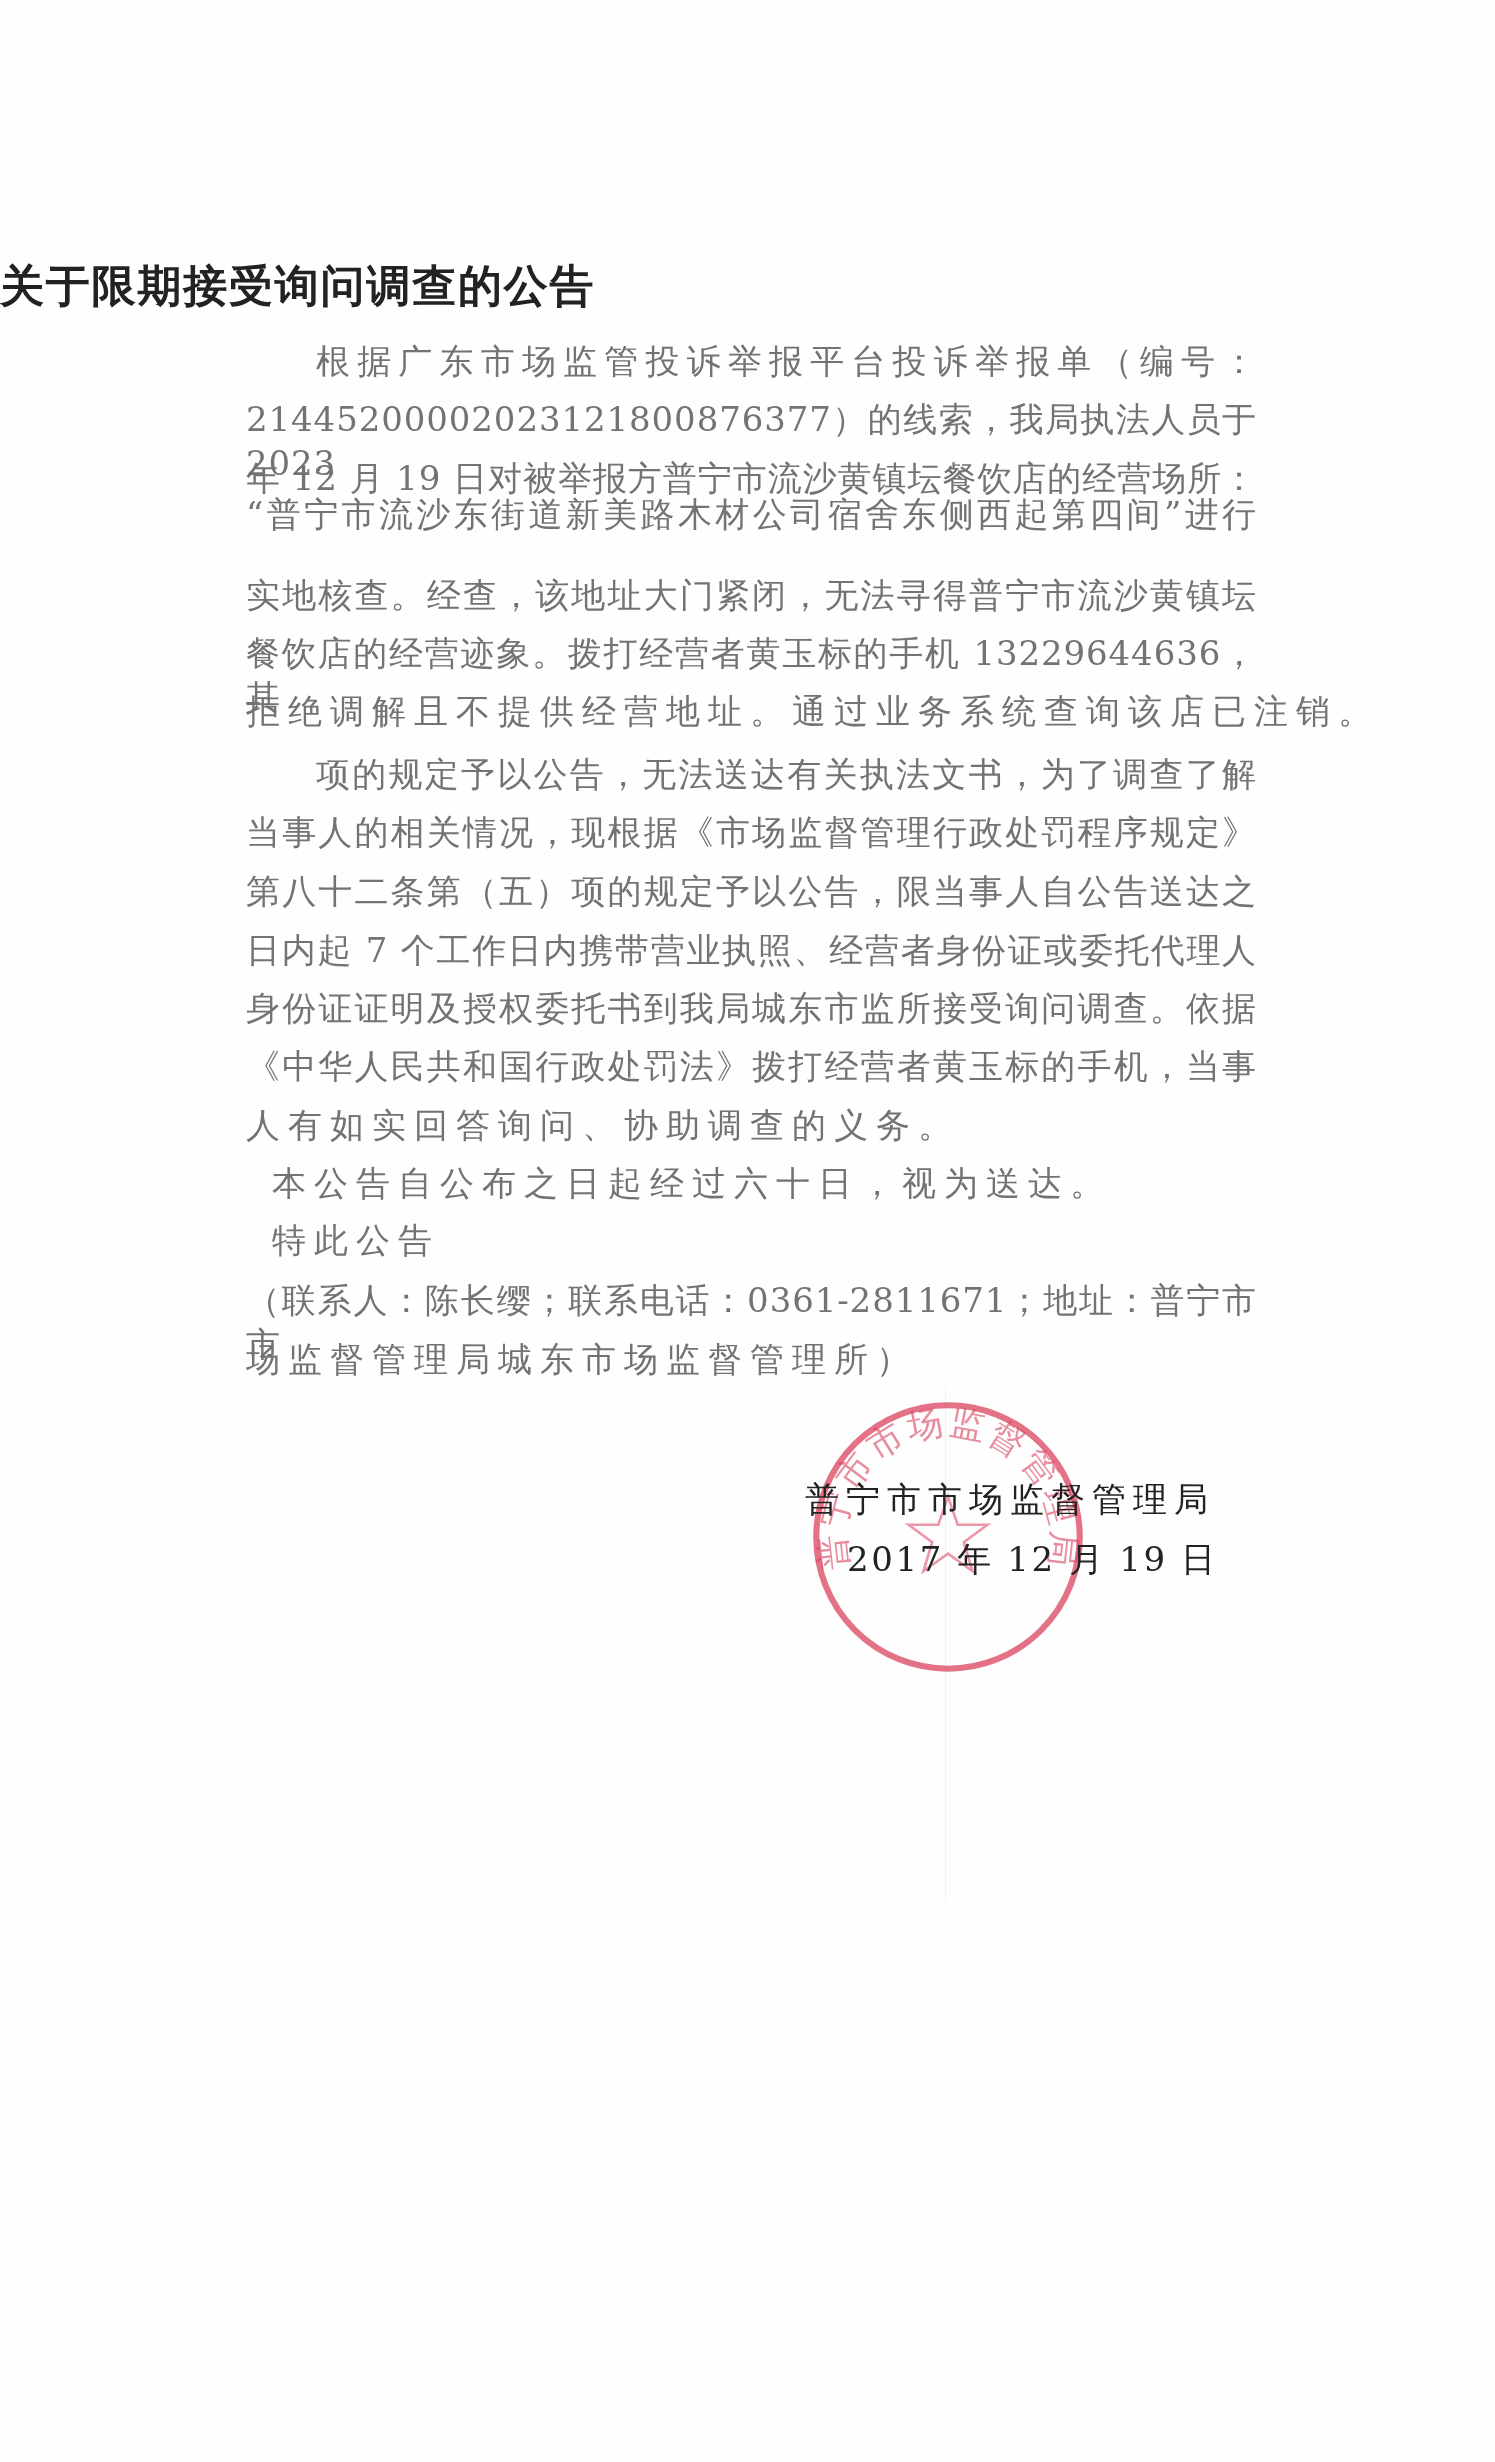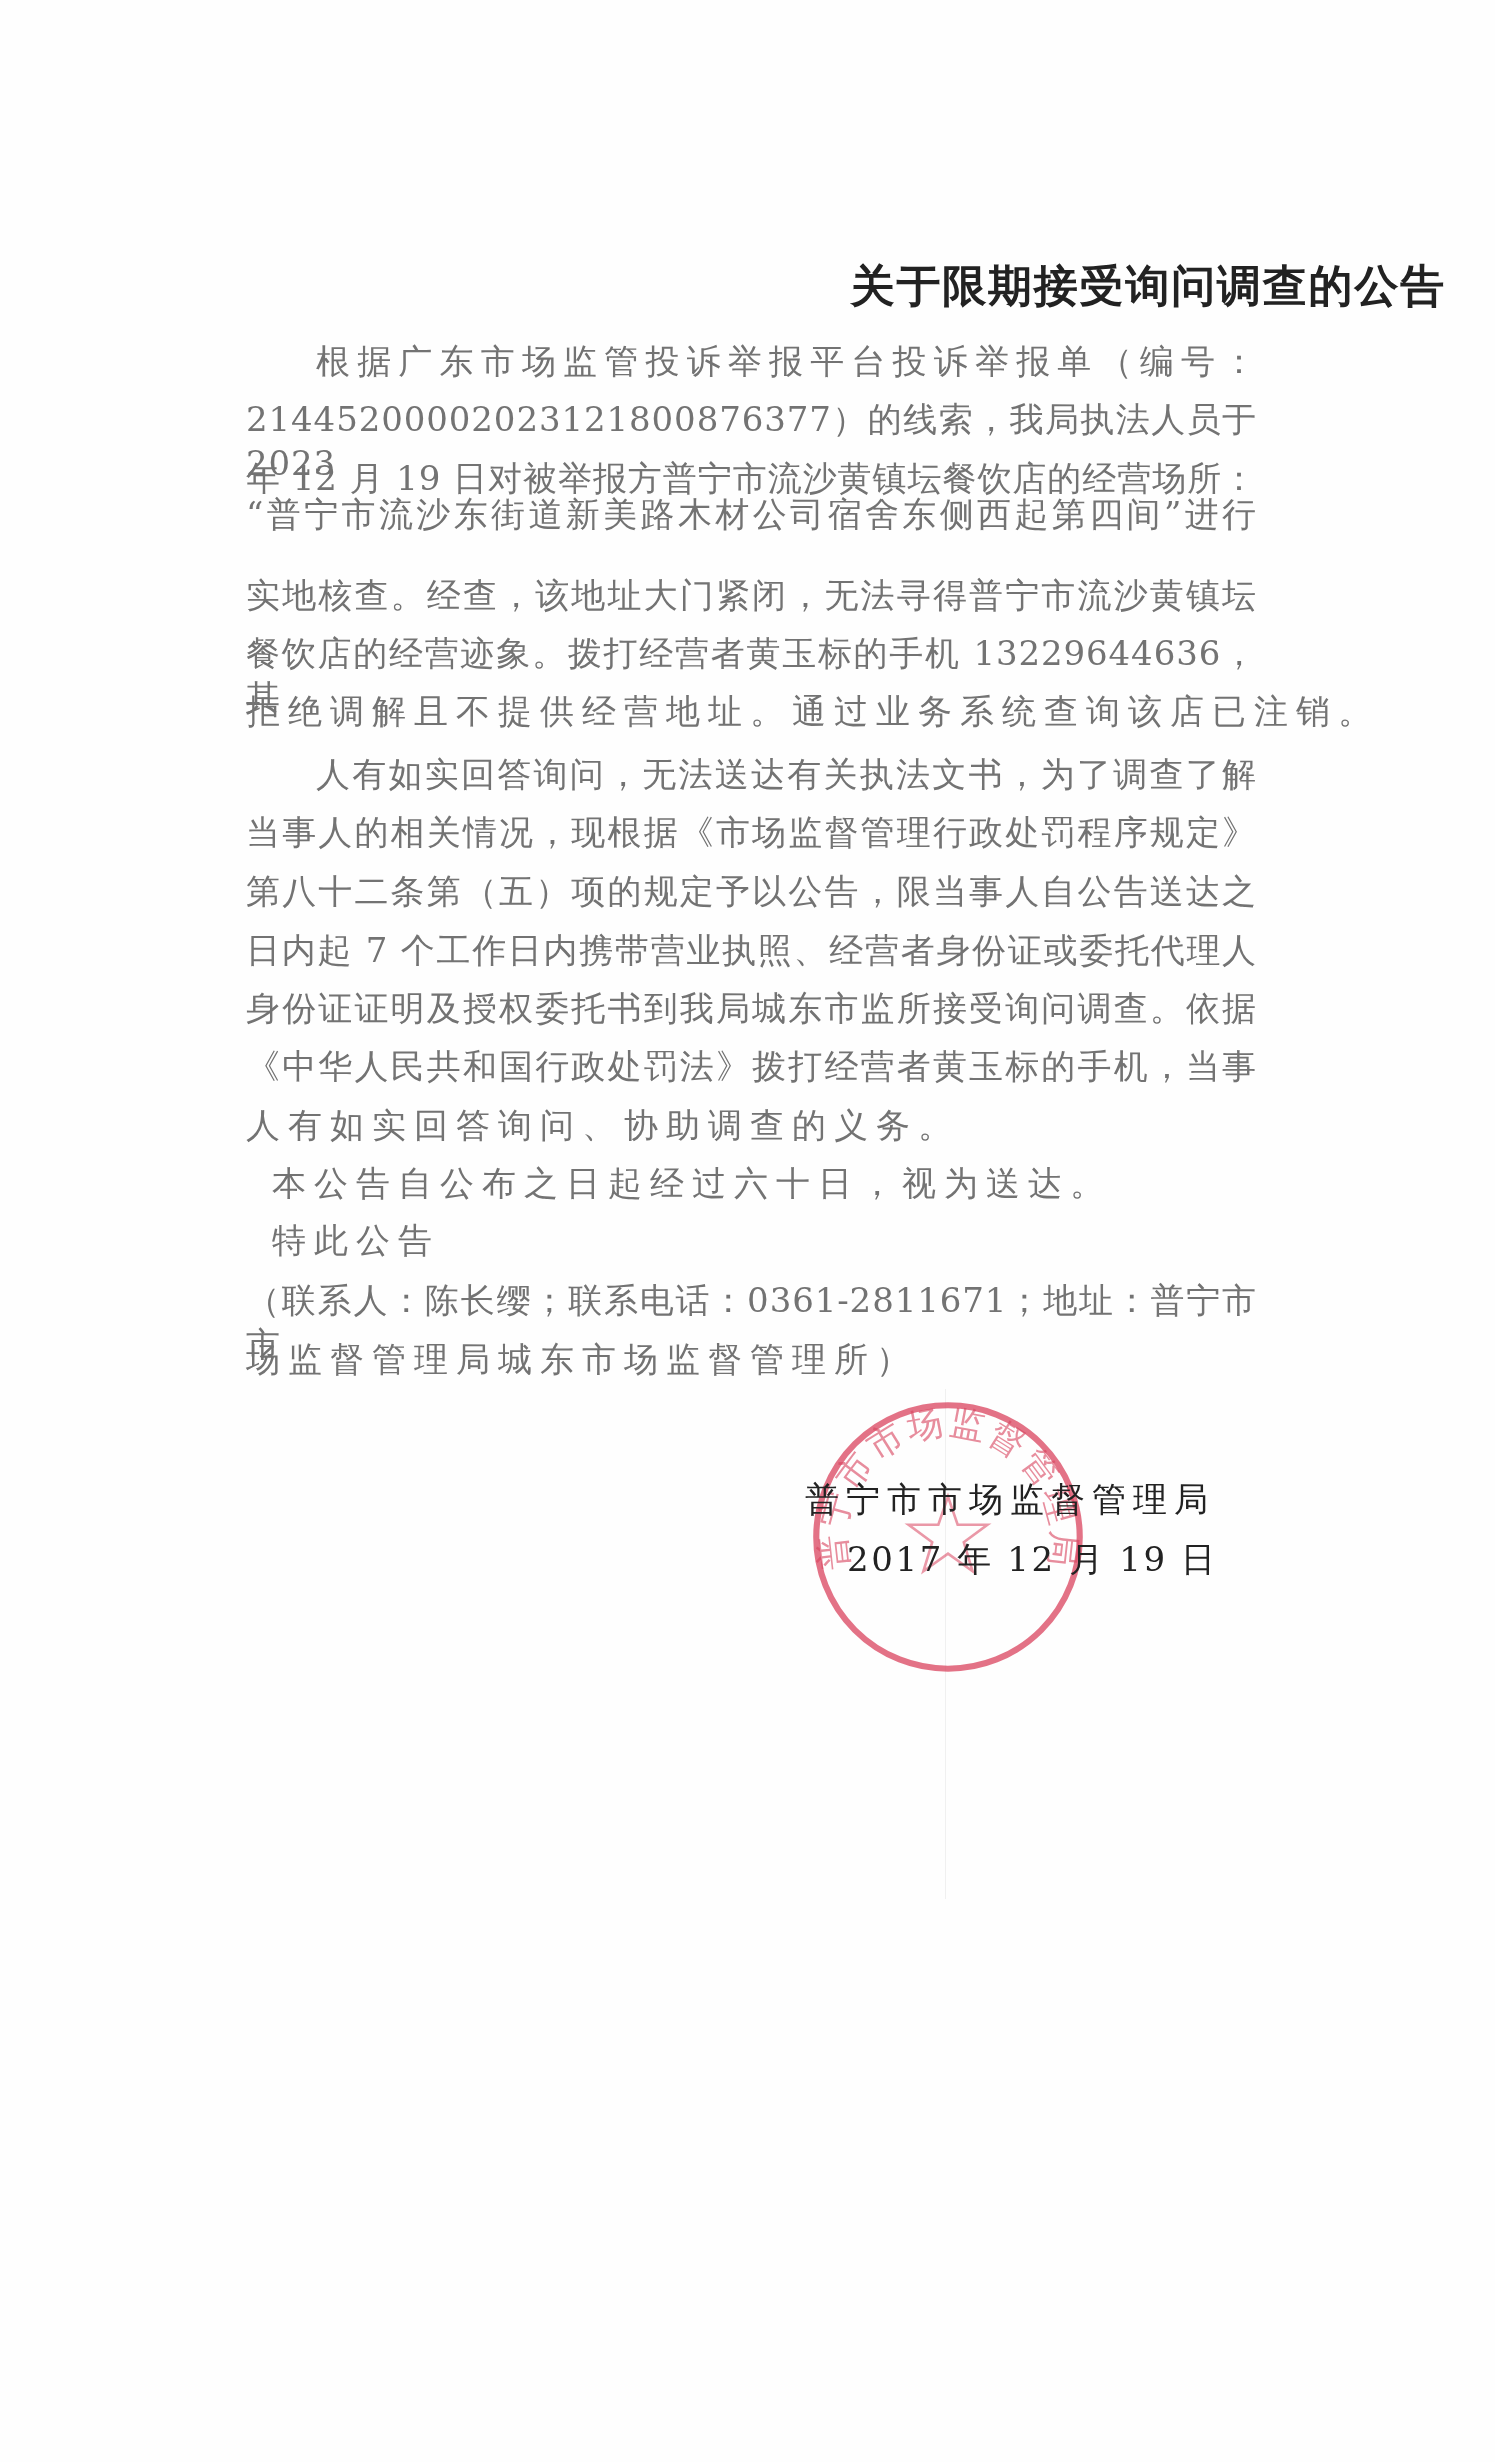--- a/index.html
+++ b/index.html
@@ -1,20 +1,20 @@
 <!DOCTYPE html>
 <html style="font-size:14px"><head>
 <meta charset="utf-8">
 <style>
   html, body { margin: 0; padding: 0; background: #ffffff; }
   body { width: 1495px; height: 2462px; position: relative; overflow: hidden;
          font-family: "DejaVu Serif", "Liberation Serif", serif; color: #1f1f1f; }
   .page { position: absolute; left: 0; top: 0; width: 1495px; height: 2462px; background: #fefefe; }
   .fold { position: absolute; left: 945px; top: 1389px; width: 0.9px; height: 510px; background: #f0f0f0; }
-  .title { position: absolute; left: 0; width: 1446px; top: 259px; text-align: right;
+  .title { position: absolute; left: 0; width: 1446px; top: 259px; text-align: left;
            font-family: "DejaVu Sans", "Liberation Sans", sans-serif; font-weight: bold;
            font-size: 44px; letter-spacing: 1.8px; color: #222; line-height: 53px; }
   .line { position: absolute; left: 246px; width: 1011px; font-size: 34px; line-height: 44px;
           white-space: nowrap; color: #737373; }
   .line.full { text-align: justify; text-align-last: justify; white-space: normal; letter-spacing: 0.9px; }
   .line.indent { padding-left: 70px; width: 941px; }
   .line.indent-small { padding-left: 26px; width: 985px; }
   .line.partial { letter-spacing: 8px; }
   .sig { position: absolute; font-size: 34px; line-height: 44px; white-space: nowrap; color: #222; letter-spacing: 7px; }
   .stamp { position: absolute; left: 811px; top: 1400px; width: 274px; height: 274px; }
@@ -28,21 +28,21 @@
   <div class="title">关于限期接受询问调查的公告</div>
 
   <div class="line full indent" style="top:339px">根据广东市场监管投诉举报平台投诉举报单（编号：</div>
   <div class="line full" style="top:397px"><span>21445200002023121800876377</span>）的线索，我局执法人员于 2023</div>
   <div class="line full" style="top:456px">年 12 月 19 日对被举报方普宁市流沙黄镇坛餐饮店的经营场所：</div>
   <div class="line full" style="top:492px">“普宁市流沙东街道新美路木材公司宿舍东侧西起第四间”进行</div>
   <div class="line full" style="top:573px">实地核查。经查，该地址大门紧闭，无法寻得普宁市流沙黄镇坛</div>
   <div class="line full" style="top:631px">餐饮店的经营迹象。拨打经营者黄玉标的手机 13229644636，其</div>
   <div class="line partial" style="top:689px">拒绝调解且不提供经营地址。通过业务系统查询该店已注销。</div>
 
-  <div class="line full indent" style="top:752px">人有如实回答询问，无法送达有关执法文书，为了调查了解</div>
+  <div class="line full indent" style="top:752px">项的规定予以公告，无法送达有关执法文书，为了调查了解</div>
   <div class="line full" style="top:810px">当事人的相关情况，现根据《市场监督管理行政处罚程序规定》</div>
   <div class="line full" style="top:869px">第八十二条第（五）项的规定予以公告，限当事人自公告送达之</div>
   <div class="line full" style="top:928px">日内起 7 个工作日内携带营业执照、经营者身份证或委托代理人</div>
   <div class="line full" style="top:986px">身份证证明及授权委托书到我局城东市监所接受询问调查。依据</div>
   <div class="line full" style="top:1044px">《中华人民共和国行政处罚法》拨打经营者黄玉标的手机，当事</div>
   <div class="line partial" style="top:1103px">人有如实回答询问、协助调查的义务。</div>
 
   <div class="line partial indent-small" style="top:1161px">本公告自公布之日起经过六十日，视为送达。</div>
 
   <div class="line partial indent-small" style="top:1218px">特此公告</div>

